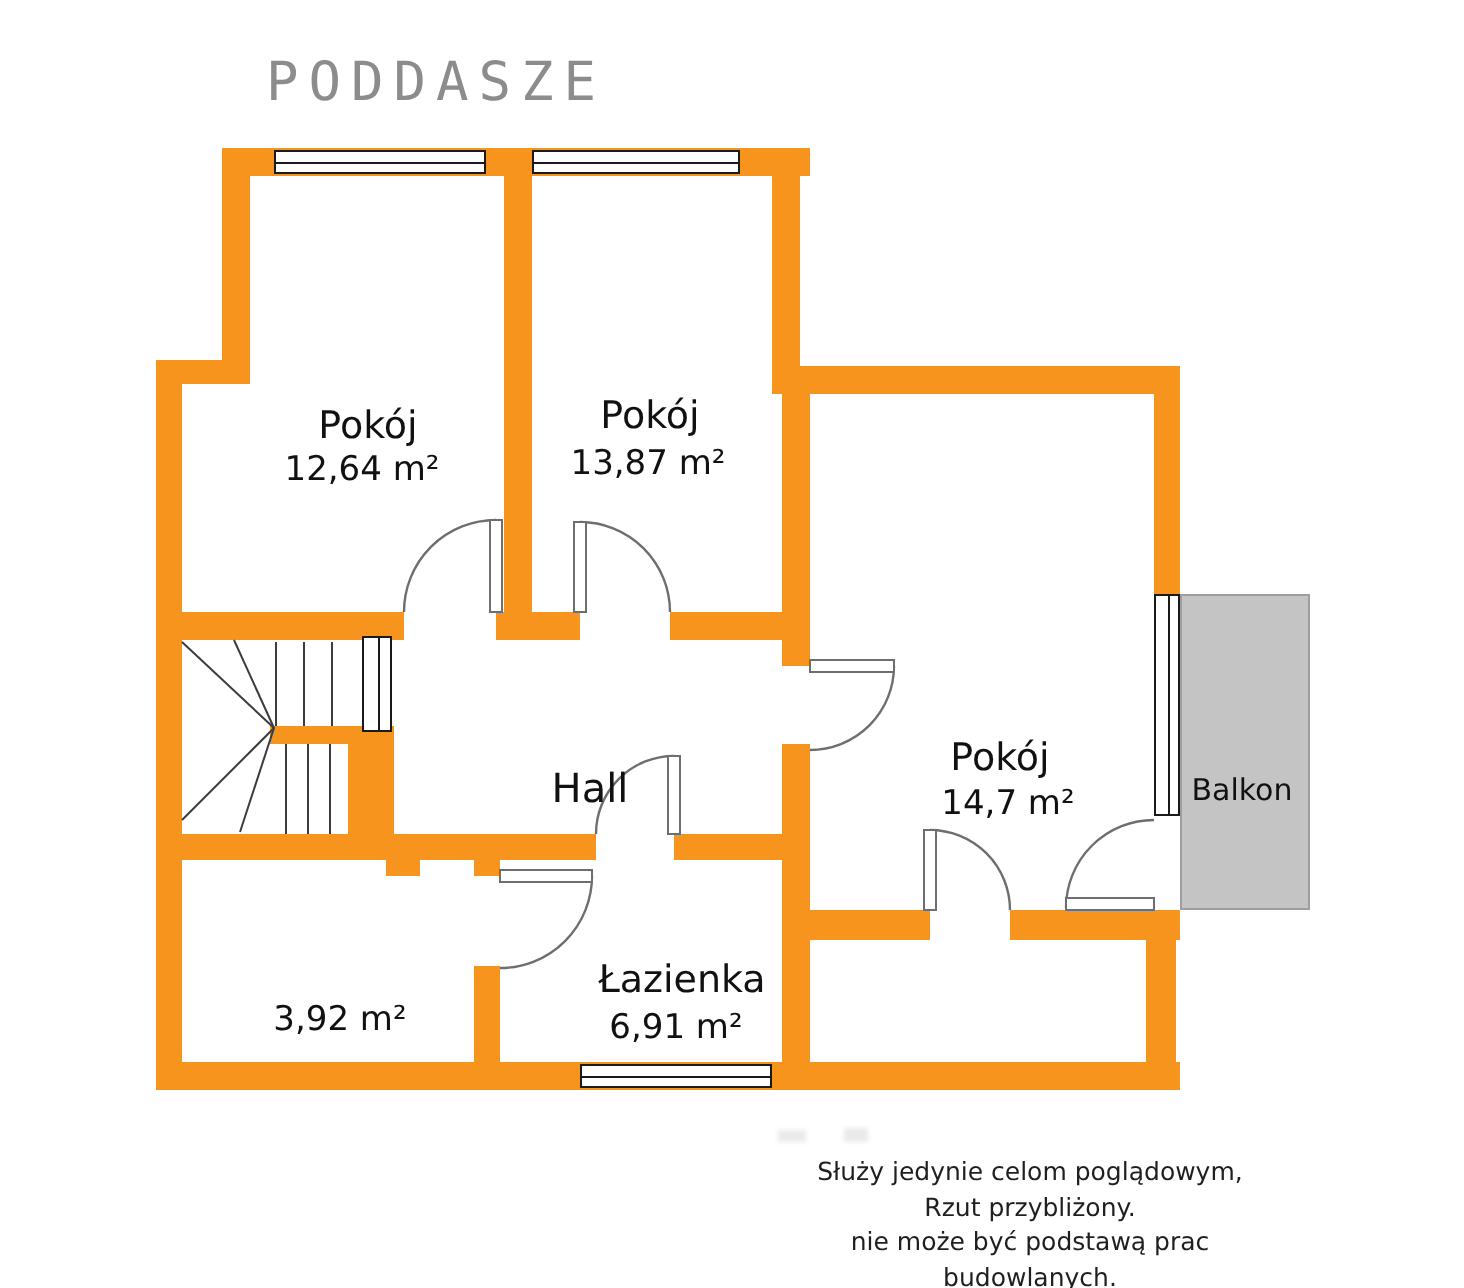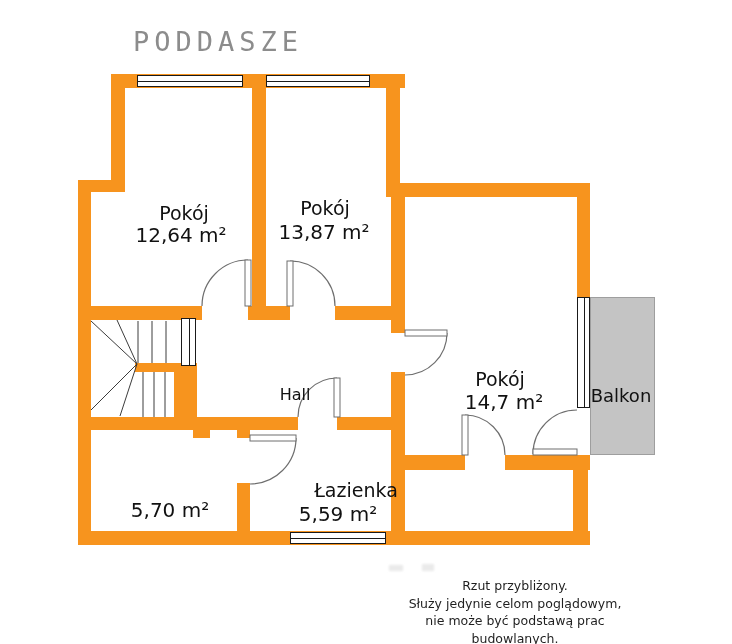--- a/index.html
+++ b/index.html
@@ -16,23 +16,23 @@
   html,body{margin:0;padding:0;background:#fff;}
   #plan{position:relative;width:732px;height:644px;background:#ffffff;overflow:hidden;
         font-family:"DejaVu Sans","Liberation Sans",sans-serif;}
   .wall{position:absolute;background:var(--wall);}
   .win{position:absolute;background:#fff;border:1px solid var(--winborder);box-sizing:border-box;}
   .mid-h{position:absolute;left:0;right:0;top:50%;height:0;border-top:1px solid var(--winborder);}
   .mid-v{position:absolute;top:0;bottom:0;left:50%;width:0;border-left:1px solid var(--winborder);}
   .balcony{position:absolute;background:var(--balcony);border:1px solid var(--balcony-border);box-sizing:border-box;}
   .lbl{position:absolute;transform:translate(-50%,-50%);white-space:nowrap;color:var(--label);text-align:center;margin-top:23px;}
   .name{font-size:19px;}
-  .area{font-size:20px;}
-  .hall-lbl{font-size:16px;}
-  .balkon-lbl{font-size:18px;}
+  .area{font-size:17px;}
+  .hall-lbl{font-size:20px;}
+  .balkon-lbl{font-size:15px;}
   .title{position:absolute;font-family:"DejaVu Sans Mono","Liberation Mono",monospace;
          font-size:27px;letter-spacing:5px;color:var(--title);font-weight:400;}
   .disclaimer{position:absolute;font-size:12.5px;line-height:1.4;color:var(--disclaimer);
               text-align:center;width:250px;}
   .disclaimer span{display:block;}
   svg.overlay{position:absolute;left:0;top:0;pointer-events:none;}
   .smudge{position:absolute;background:#d9d9d9;opacity:.55;filter:blur(1px);}
 </style>
 </head>
 <body>
@@ -126,30 +126,30 @@
   <div class="lbl area" style="left:181px;top:212px;">12,64 m²</div>
 
   <div class="lbl name" style="left:325px;top:185px;">Pokój</div>
   <div class="lbl area" style="left:324px;top:209px;">13,87 m²</div>
 
   <div class="lbl name" style="left:500px;top:356px;">Pokój</div>
   <div class="lbl area" style="left:504px;top:379px;">14,7 m²</div>
 
   <div class="lbl hall-lbl" style="left:295px;top:371px;">Hall</div>
 
-  <div class="lbl name" style="left:356px;top:467px;">Łazienka</div>
-  <div class="lbl area" style="left:338px;top:491px;">5,59 m²</div>
+  <div class="lbl name" style="left:341px;top:467px;">Łazienka</div>
+  <div class="lbl area" style="left:338px;top:491px;">6,91 m²</div>
 
 
-  <div class="lbl area" style="left:170px;top:487px;">5,70 m²</div>
+  <div class="lbl area" style="left:170px;top:487px;">3,92 m²</div>
 
   <div class="lbl balkon-lbl" style="left:621px;top:372px;">Balkon</div>
 
   <div class="smudge" style="left:389px;top:565px;width:14px;height:6px;"></div>
   <div class="smudge" style="left:422px;top:564px;width:12px;height:7px;"></div>
 
   <div class="disclaimer" style="left:390px;top:577px;">
+    <span>Służy jedynie celom poglądowym,</span>
     <span>Rzut przybliżony.</span>
-    <span>Służy jedynie celom poglądowym,</span>
     <span>nie może być podstawą prac budowlanych.</span>
   </div>
 
 </div>
 
 </body></html>

